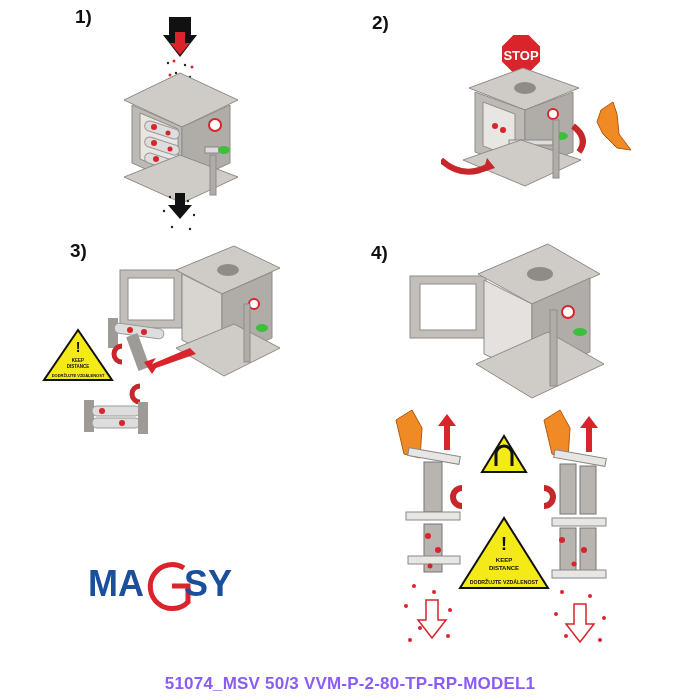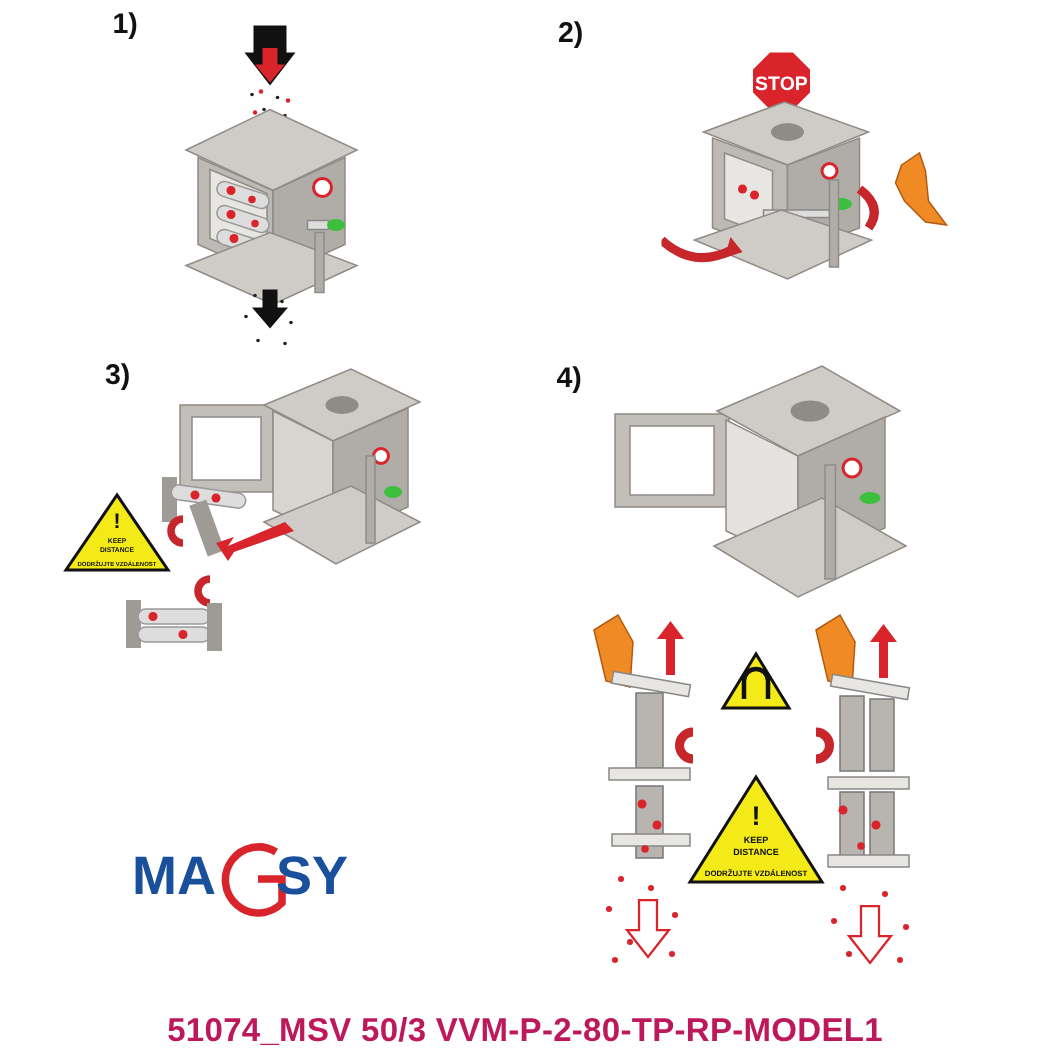--- a/index.html
+++ b/index.html
@@ -1,20 +1,20 @@
 <!DOCTYPE html>
 <html><head>
 <meta charset="utf-8">
 <style>
   html,body{margin:0;padding:0;background:#ffffff;}
   body{width:700px;height:700px;position:relative;overflow:hidden;font-family:"Liberation Sans",sans-serif;}
   .step-label{position:absolute;font-family:"Liberation Sans",sans-serif;font-weight:bold;font-size:19px;color:#111;}
   .panel{position:absolute;}
   svg{display:block;}
-  .caption{position:absolute;left:0;width:700px;top:674px;text-align:center;font-family:"Liberation Sans",sans-serif;font-weight:bold;font-size:22px;color:#be185d;letter-spacing:0.2px;}
+  .caption{position:absolute;left:0;width:700px;top:674px;text-align:center;font-family:"Liberation Sans",sans-serif;font-weight:bold;font-size:17px;color:#8b5cf6;letter-spacing:0.2px;}
   .warn-text{font-family:"Liberation Sans",sans-serif;font-weight:bold;fill:#111;}
   .logo-text{font-family:"Liberation Sans",sans-serif;font-weight:bold;}
 </style>
 </head>
 <body>
 
 <div class="step-label" style="left:75px;top:6px;">1)</div>
 <div class="step-label" style="left:372px;top:12px;">2)</div>
 <div class="step-label" style="left:70px;top:240px;">3)</div>
 <div class="step-label" style="left:371px;top:242px;">4)</div>

